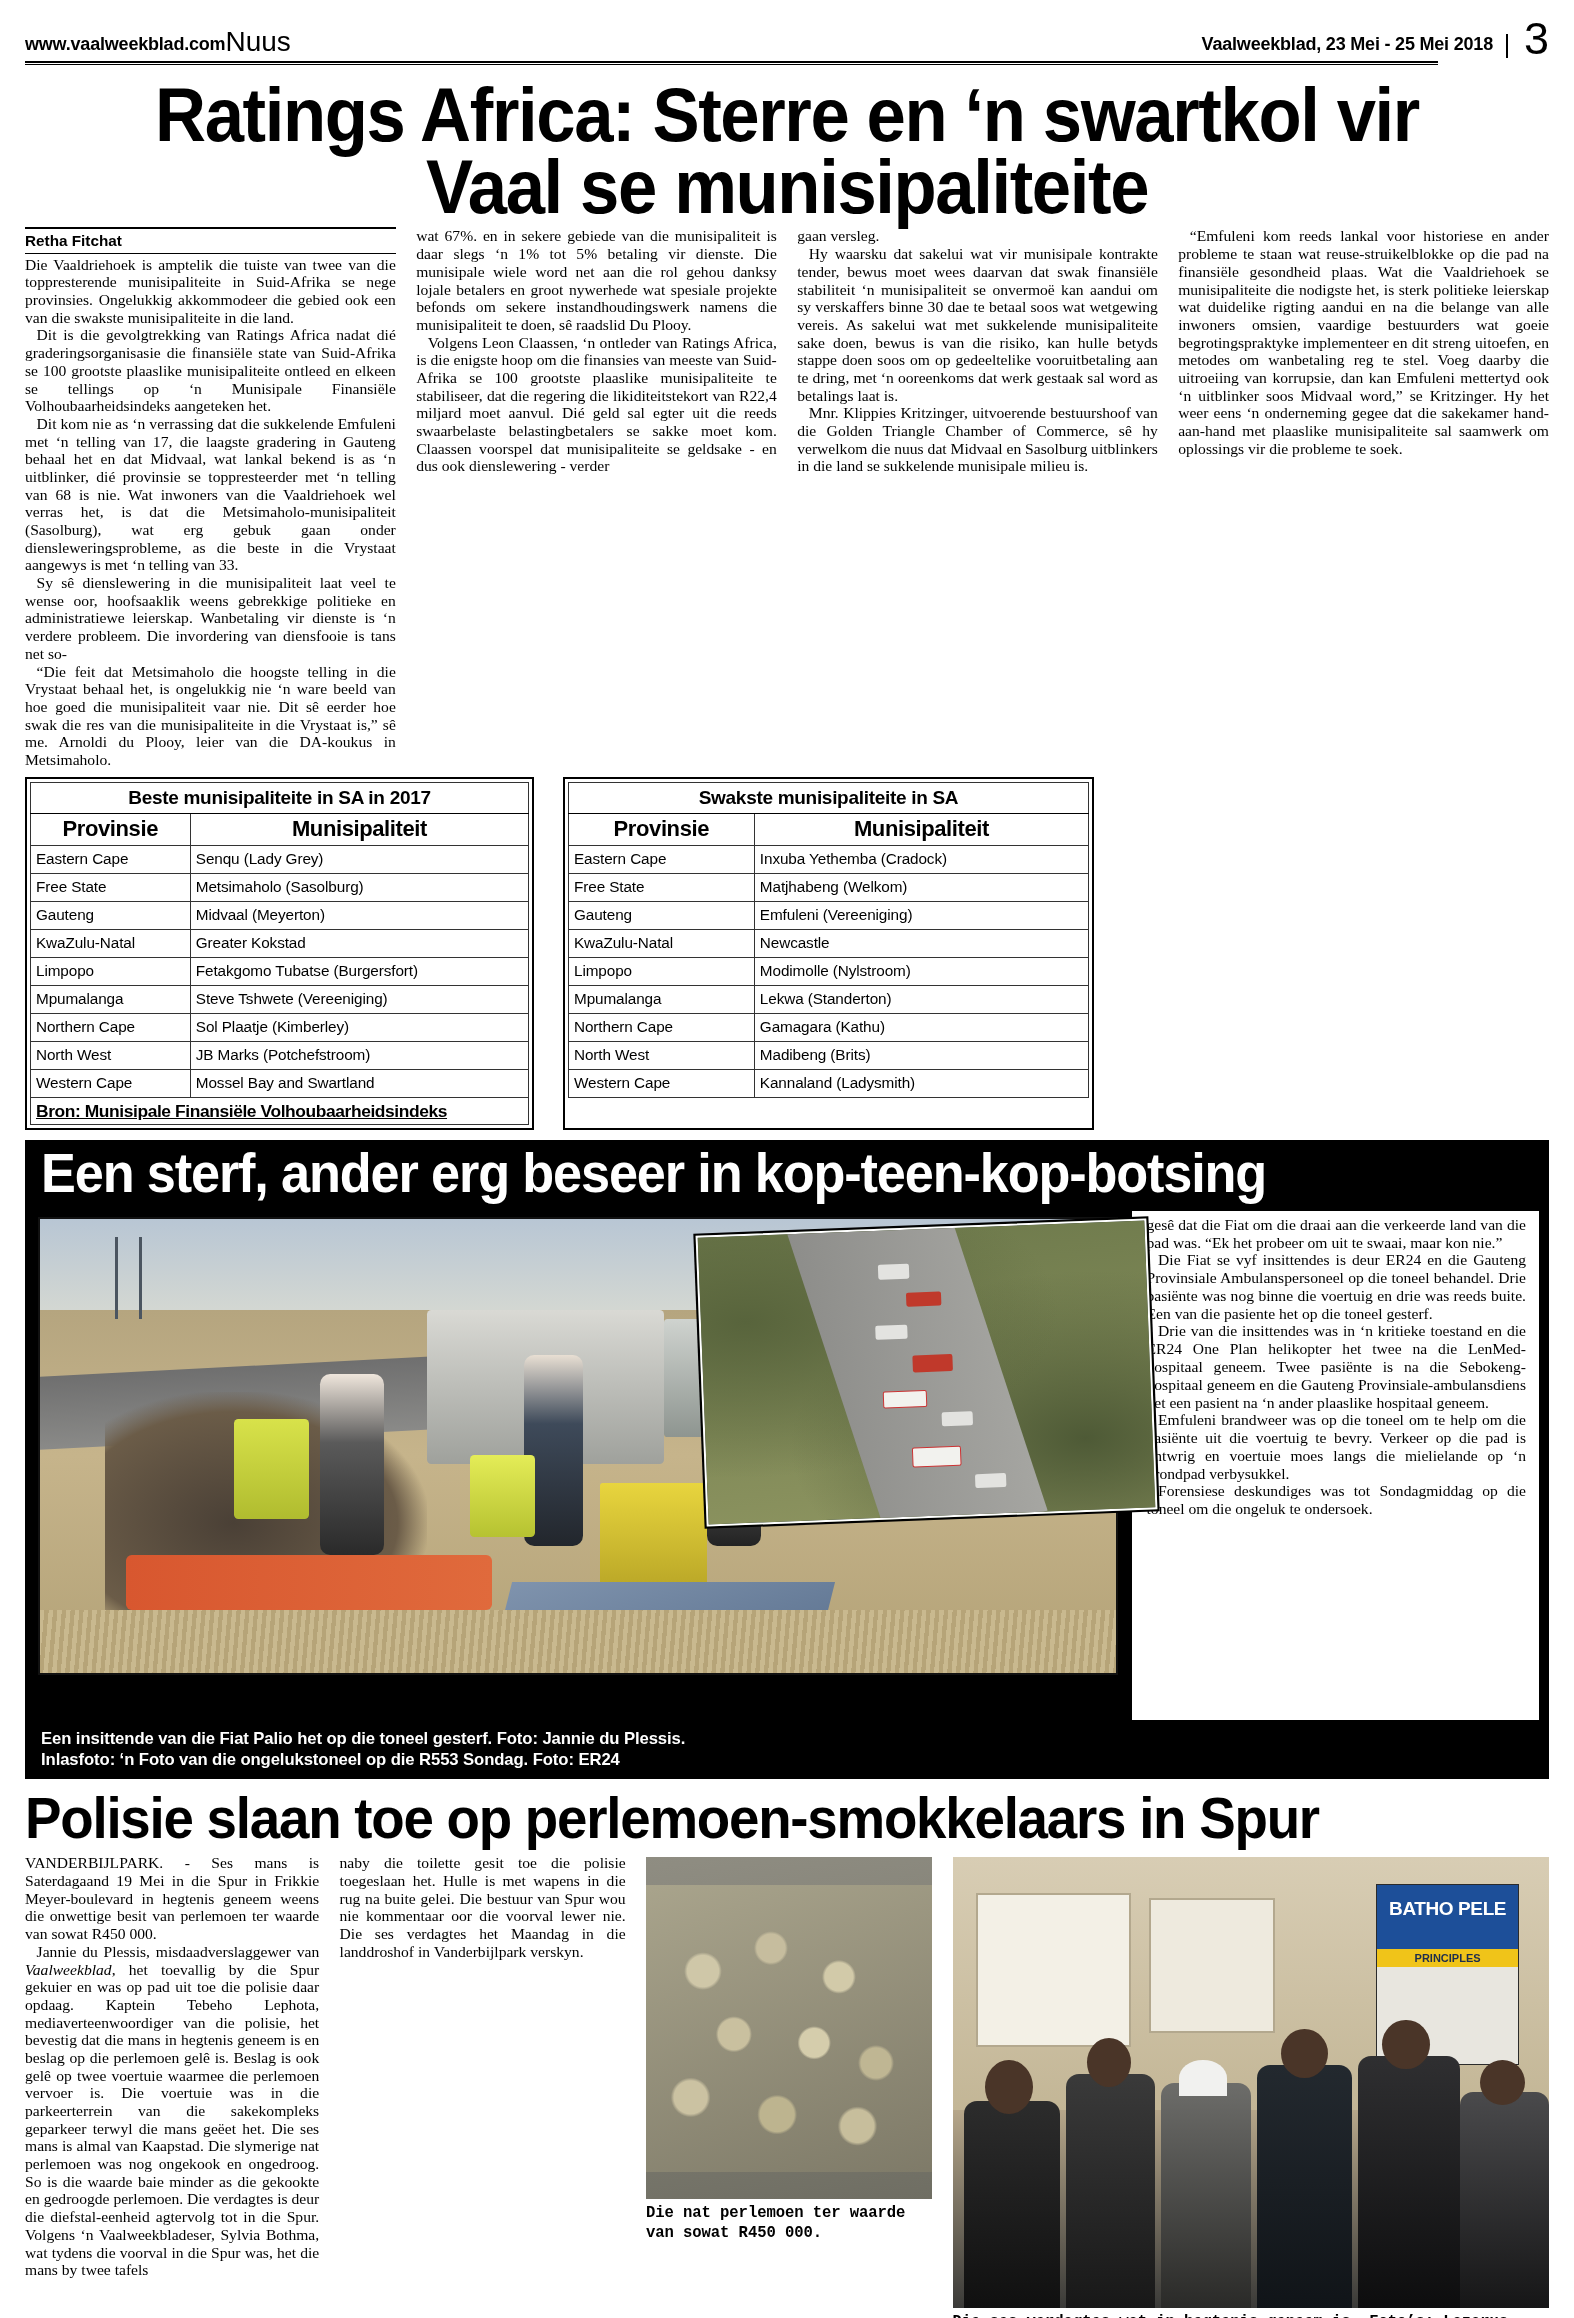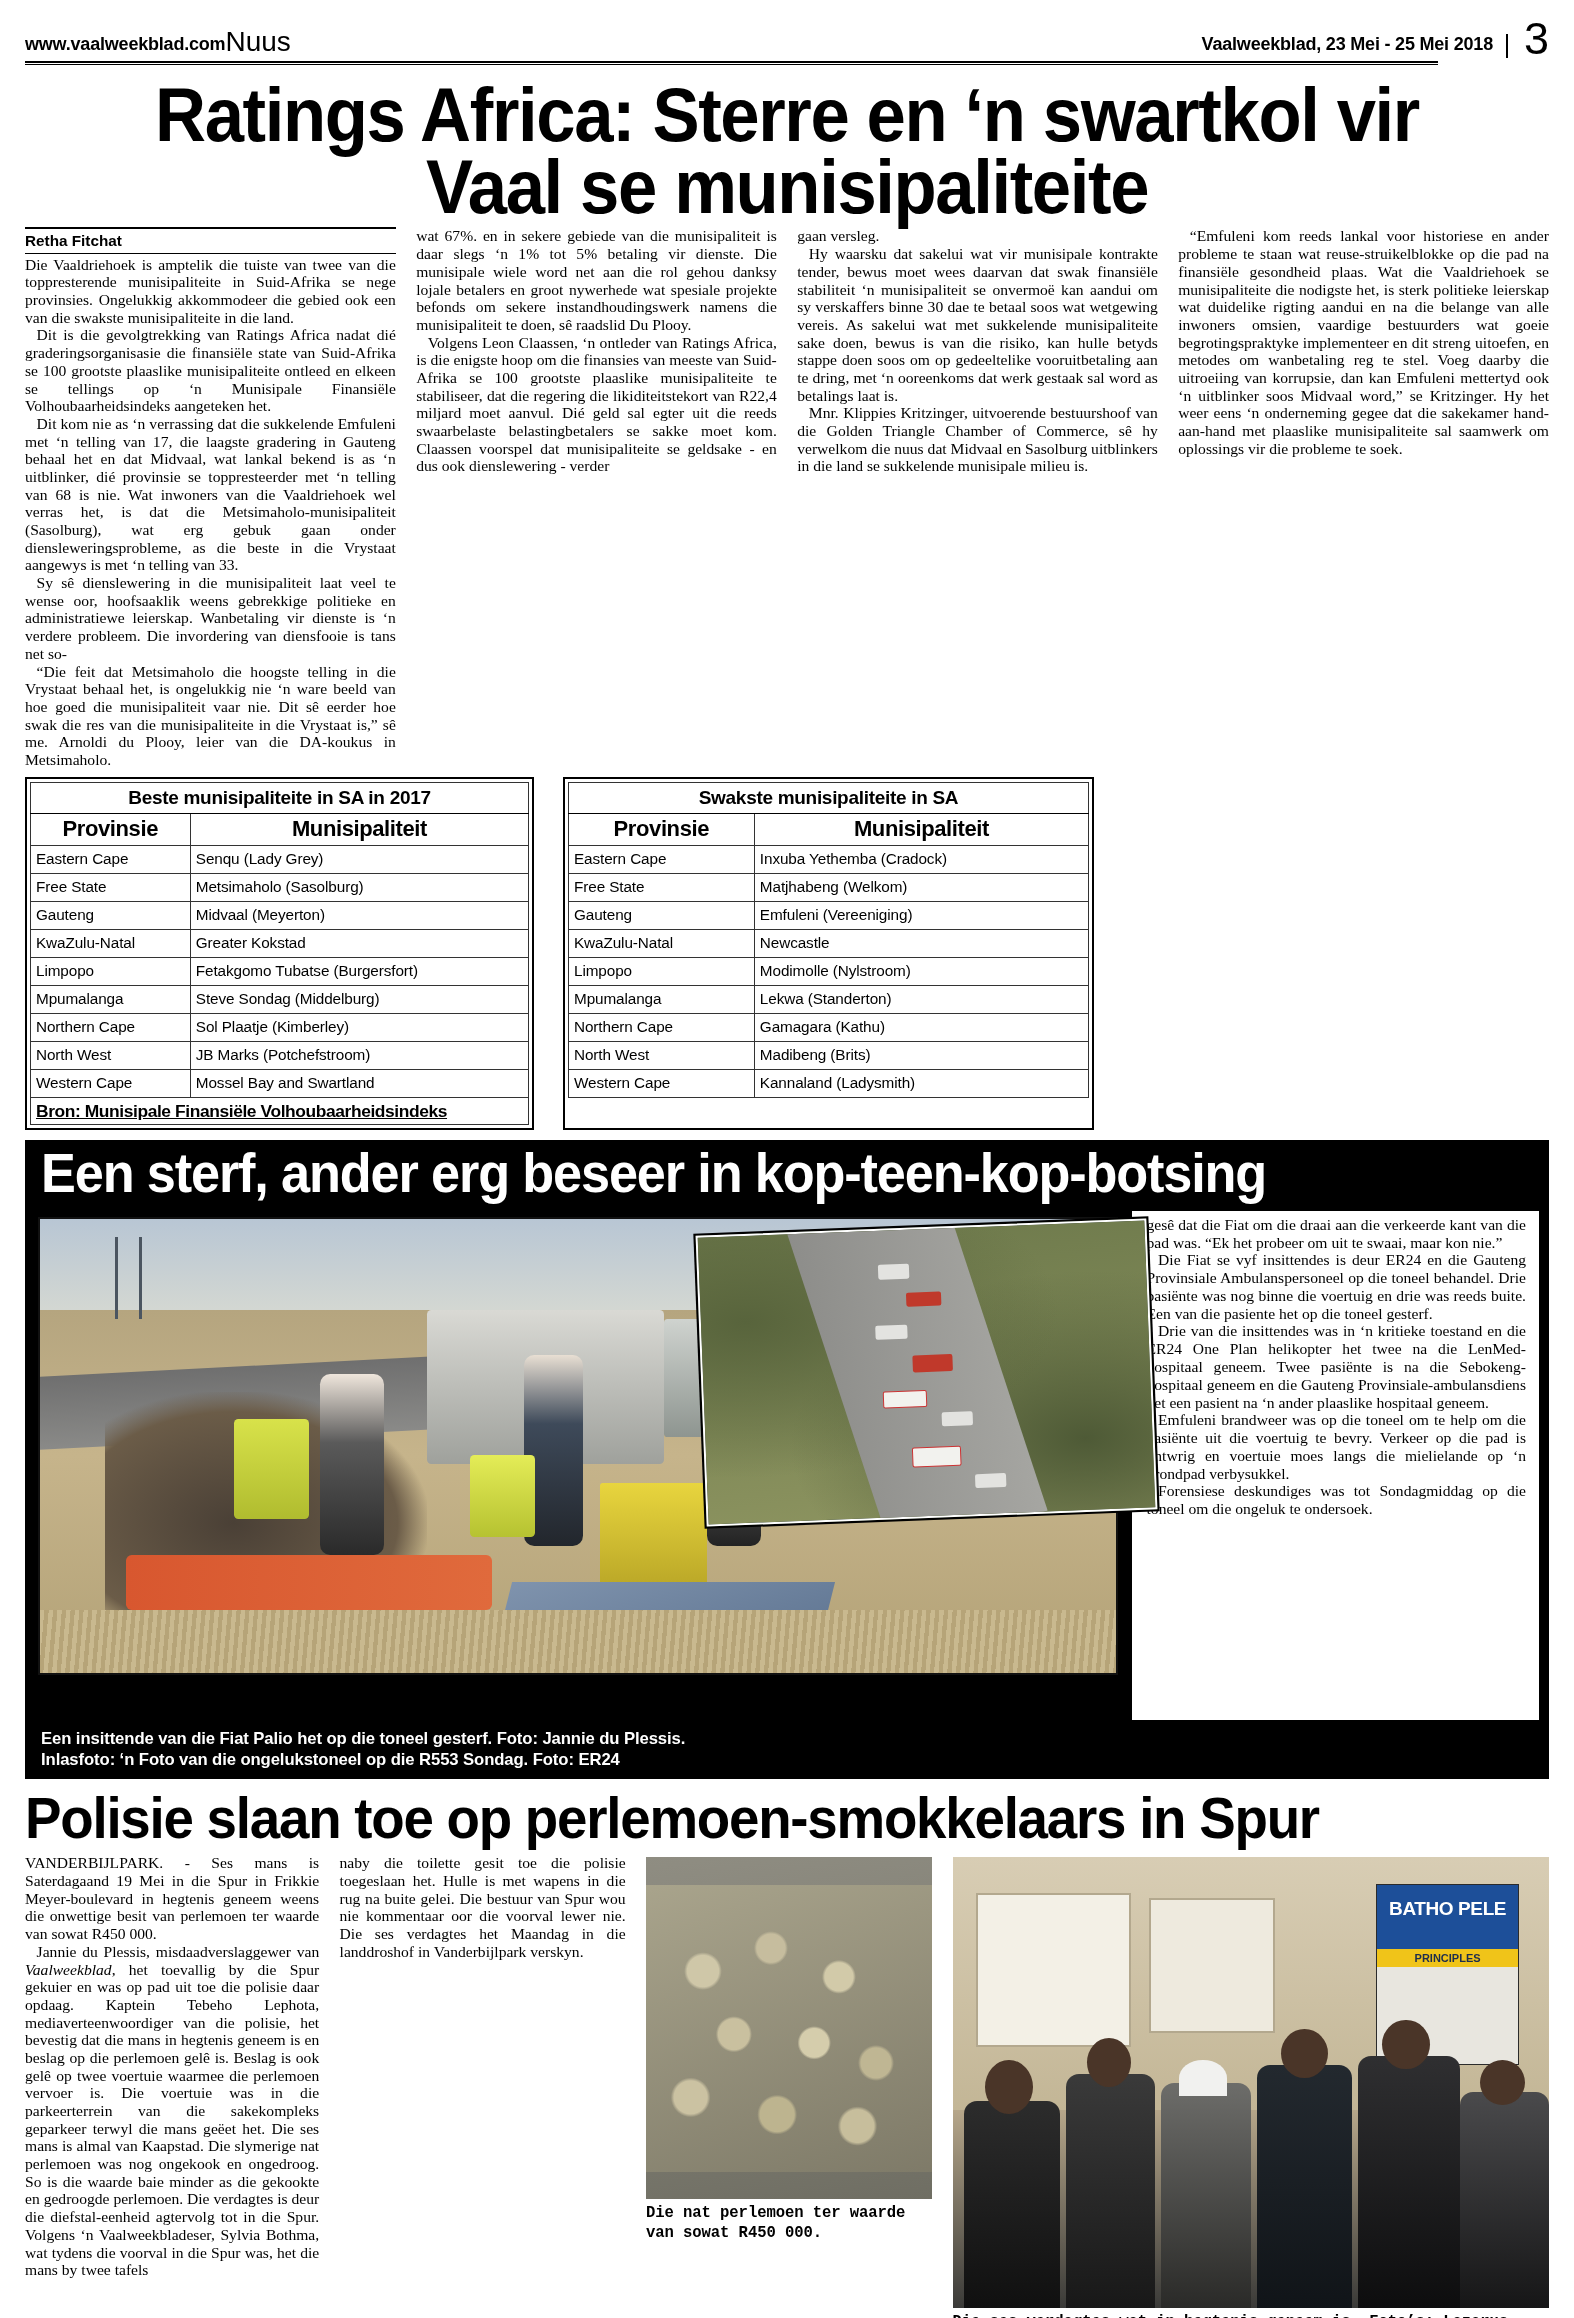--- a/index.html
+++ b/index.html
@@ -282,21 +282,21 @@
         <tr class="r">
               <td class="cell">KwaZulu-Natal</td>
               <td class="cell">Greater Kokstad</td>
             </tr>
         <tr class="r">
               <td class="cell">Limpopo</td>
               <td class="cell">Fetakgomo Tubatse (Burgersfort)</td>
             </tr>
         <tr class="r">
               <td class="cell">Mpumalanga</td>
-              <td class="cell">Steve Sondag (Middelburg)</td>
+              <td class="cell">Steve Tshwete (Vereeniging)</td>
             </tr>
         <tr class="r">
               <td class="cell">Northern Cape</td>
               <td class="cell">Sol Plaatje (Kimberley)</td>
             </tr>
         <tr class="r">
               <td class="cell">North West</td>
               <td class="cell">JB Marks (Potchefstroom)</td>
             </tr>
         <tr class="r">
@@ -399,21 +399,21 @@
           <div class="pi-red" style="left:47%;top:44%;width:9%;height:6%;"></div>
           <div class="pi-amb" style="left:40%;top:56%;width:10%;height:6%;"></div>
           <div class="pi-veh" style="left:53%;top:64%;width:7%;height:5%;"></div>
           <div class="pi-amb" style="left:46%;top:76%;width:11%;height:7%;"></div>
           <div class="pi-veh" style="left:60%;top:86%;width:7%;height:5%;"></div>
         </div>
 
       </div>
 
       <div class="acc-text">
-        <p class="body noind">gesê dat die Fiat om die draai aan die verkeerde kant van die pad was. “Ek het probeer om uit te swaai, maar kon nie.”</p>
+        <p class="body noind">gesê dat die Fiat om die draai aan die verkeerde land van die pad was. “Ek het probeer om uit te swaai, maar kon nie.”</p>
         <p class="body ind">Die Fiat se vyf insittendes is deur ER24 en die Gauteng Provinsiale Ambulanspersoneel op die toneel behandel. Drie pasiënte was nog binne die voertuig en drie was reeds buite. Een van die pasiente het op die toneel gesterf.</p>
         <p class="body ind">Drie van die insittendes was in ‘n kritieke toestand en die ER24 One Plan helikopter het twee na die LenMed-hospitaal geneem. Twee pasiënte is na die Sebokeng-hospitaal geneem en die Gauteng Provinsiale-ambulansdiens het een pasient na ‘n ander plaaslike hospitaal geneem.</p>
         <p class="body ind">Emfuleni brandweer was op die toneel om te help om die pasiënte uit die voertuig te bevry. Verkeer op die pad is ontwrig en voertuie moes langs die mielielande op ‘n grondpad verbysukkel.</p>
         <p class="body ind">Forensiese deskundiges was tot Sondagmiddag op die toneel om die ongeluk te ondersoek.</p>
       </div>
     </div>
 
     <div class="photocap">
       <div>Een insittende van die Fiat Palio het op die toneel gesterf. Foto: Jannie du Plessis.</div>
       <div>Inlasfoto: ‘n Foto van die ongelukstoneel op die R553 Sondag. Foto: ER24</div>

